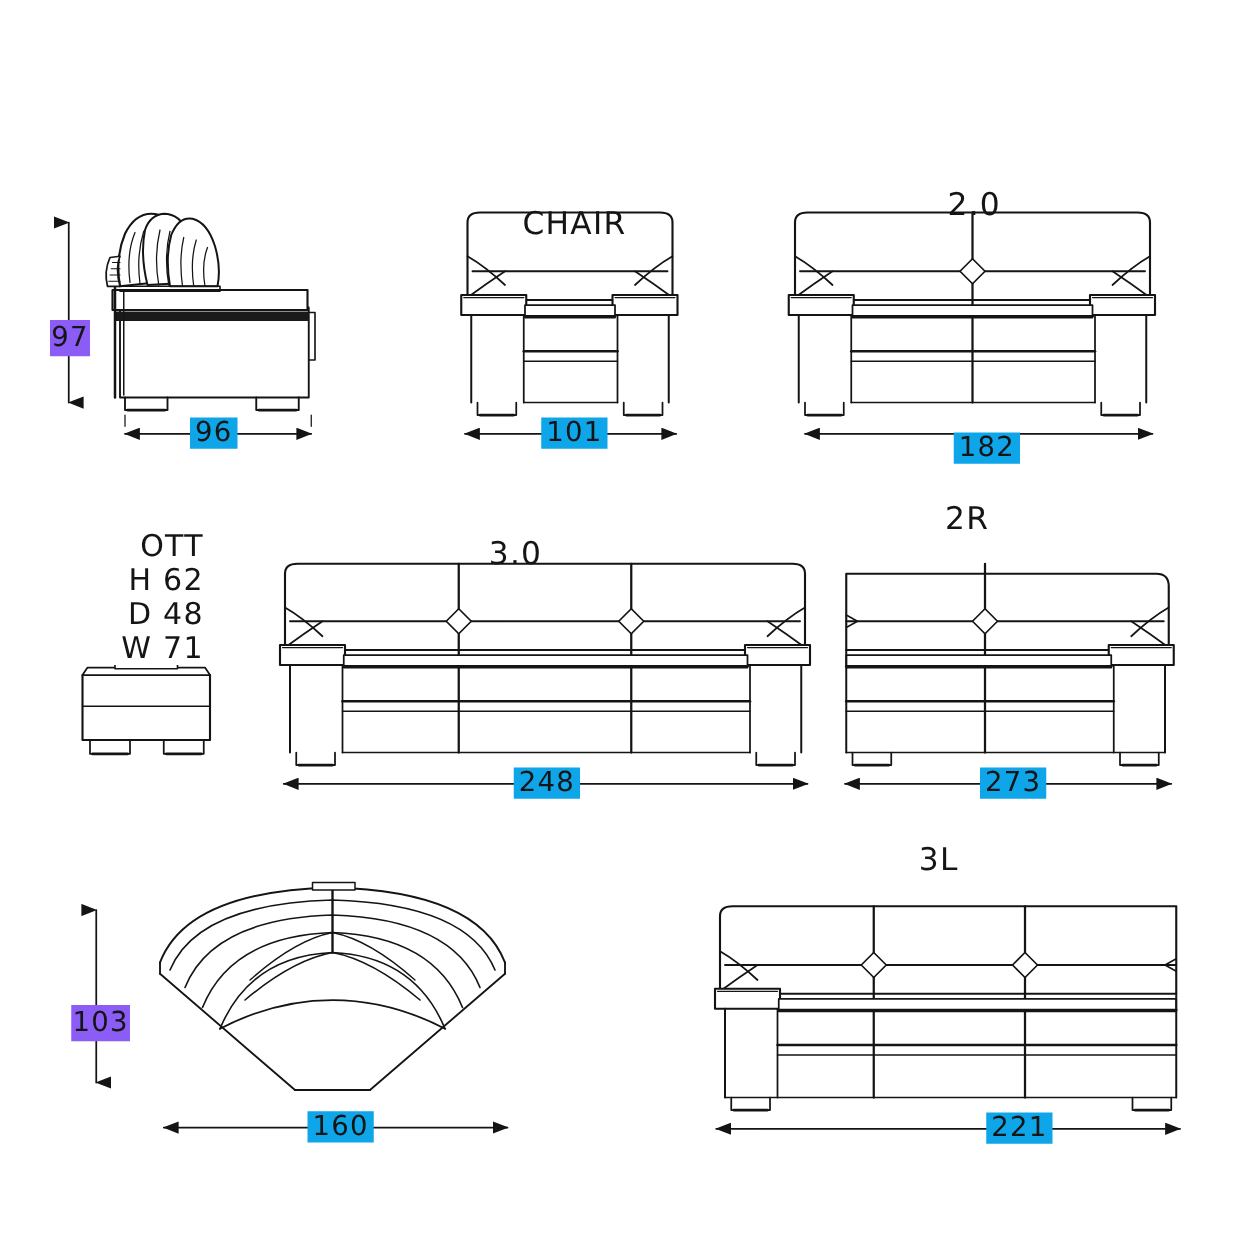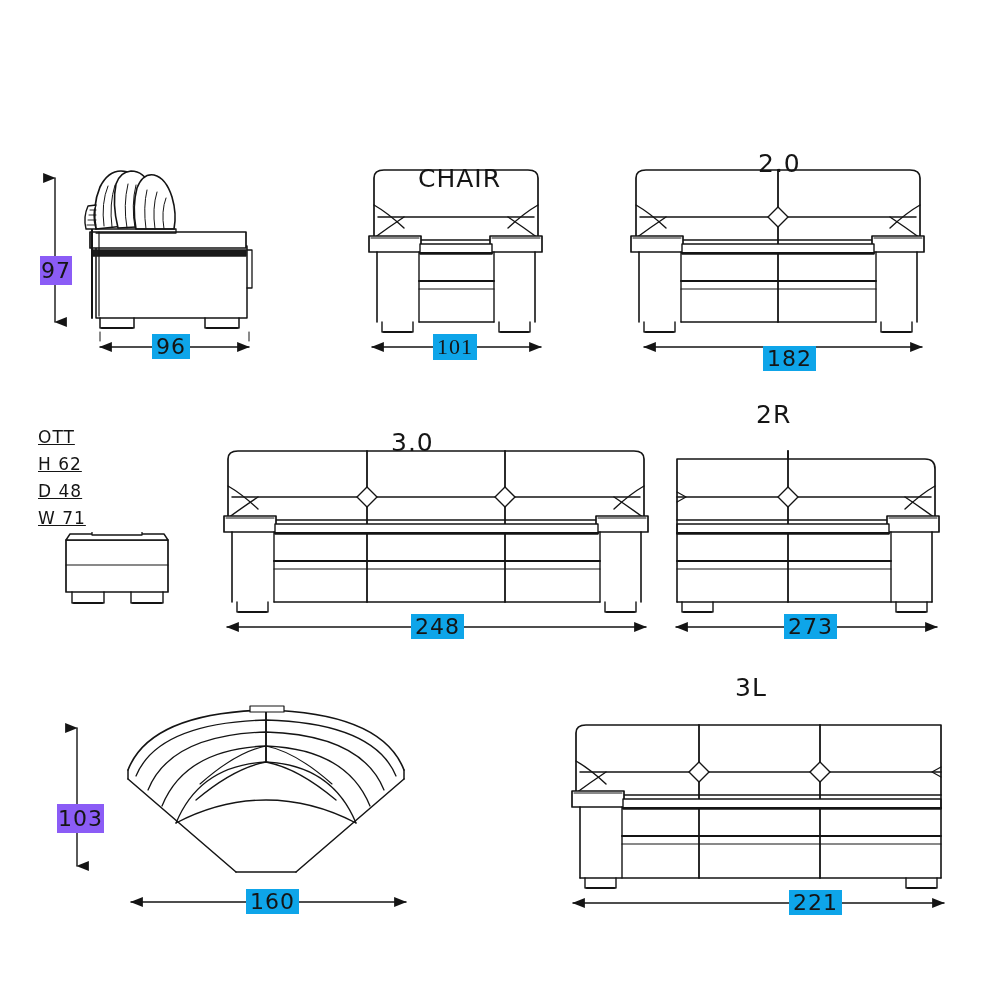--- a/index.html
+++ b/index.html
@@ -14,21 +14,21 @@
   .lbl{
     position:absolute;
     font-family:"DejaVu Sans","Liberation Sans",sans-serif;
     color:#151515;
     white-space:nowrap;
     letter-spacing:1px;
   }
   .title{font-size:25px;}
   .dim{font-size:22px;background:#0ea5e9;padding:0 4px;}
   .dimv{font-size:22px;background:#8b5cf6;padding:2px 1px;margin-top:20px;}
-  .ottblk{font-size:17px;line-height:27px;text-align:left;text-decoration:underline;}
+  .ottblk{font-size:24px;line-height:27px;text-align:right;}
   .ottblk div{background:#fff;}
 </style>
 </head>
 <body>
 
 <div id="sheet">
 
   <svg width="1000" height="1000" viewBox="0 0 1000 1000">
     <defs>
       <marker id="ahR" markerWidth="9" markerHeight="7" refX="8.5" refY="3.5" orient="auto">
@@ -334,21 +334,21 @@
 
   <div class="lbl ottblk" style="left:38px;top:424px;width:125px;">
     <div>OTT</div>
     <div>H 62</div>
     <div>D 48</div>
     <div>W 71</div>
   </div>
 
   <div class="lbl dimv" style="left:40px;top:236px;">97</div>
   <div class="lbl dim" style="left:152px;top:334px;">96</div>
-  <div class="lbl dim" style="left:433px;top:334px;font-family:Liberation Serif, serif;">101</div>
+  <div class="lbl dim" style="left:433px;top:334px;">101</div>
   <div class="lbl dim" style="left:763px;top:334px;margin-top:12px;">182</div>
   <div class="lbl dim" style="left:411px;top:614px;">248</div>
   <div class="lbl dim" style="left:784px;top:614px;">273</div>
   <div class="lbl dimv" style="left:57px;top:784px;">103</div>
   <div class="lbl dim" style="left:246px;top:889px;">160</div>
   <div class="lbl dim" style="left:744px;top:890px;margin-left:45px;">221</div>
 
 </div>
 
 </body></html>

